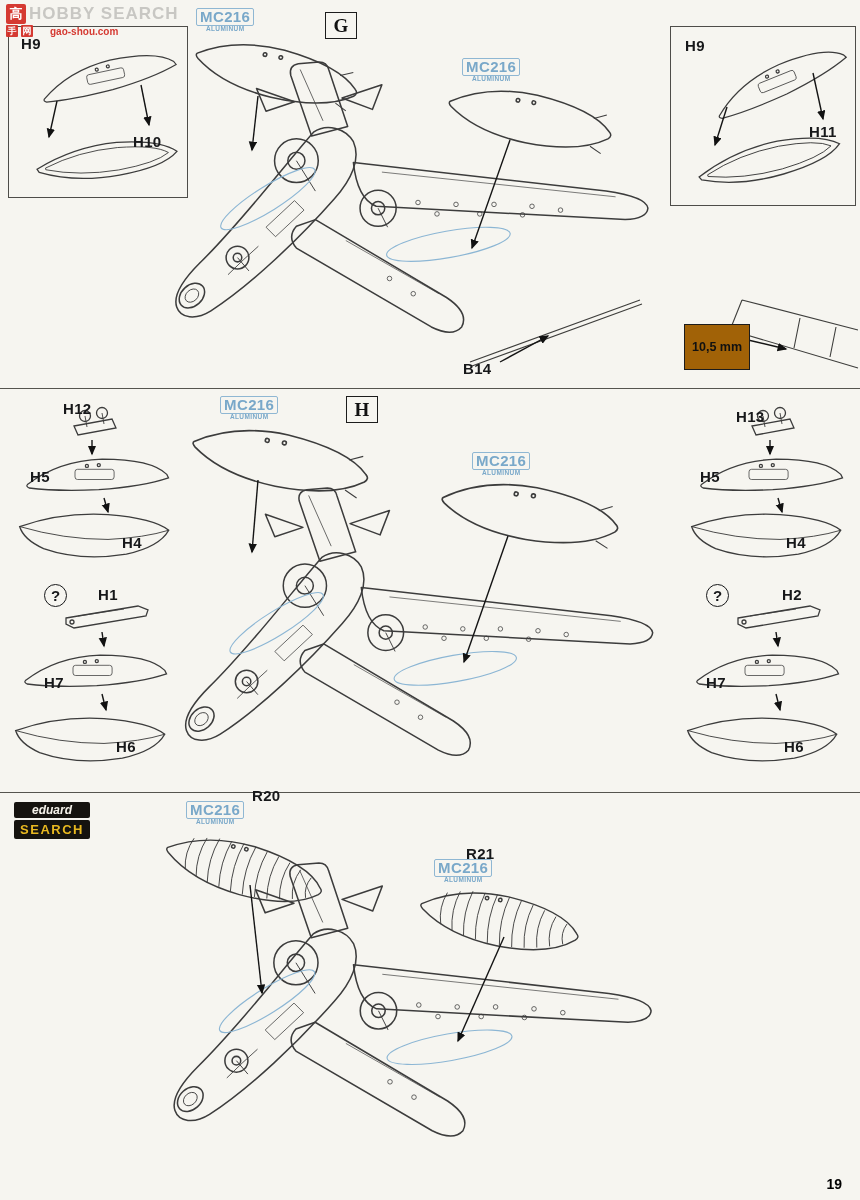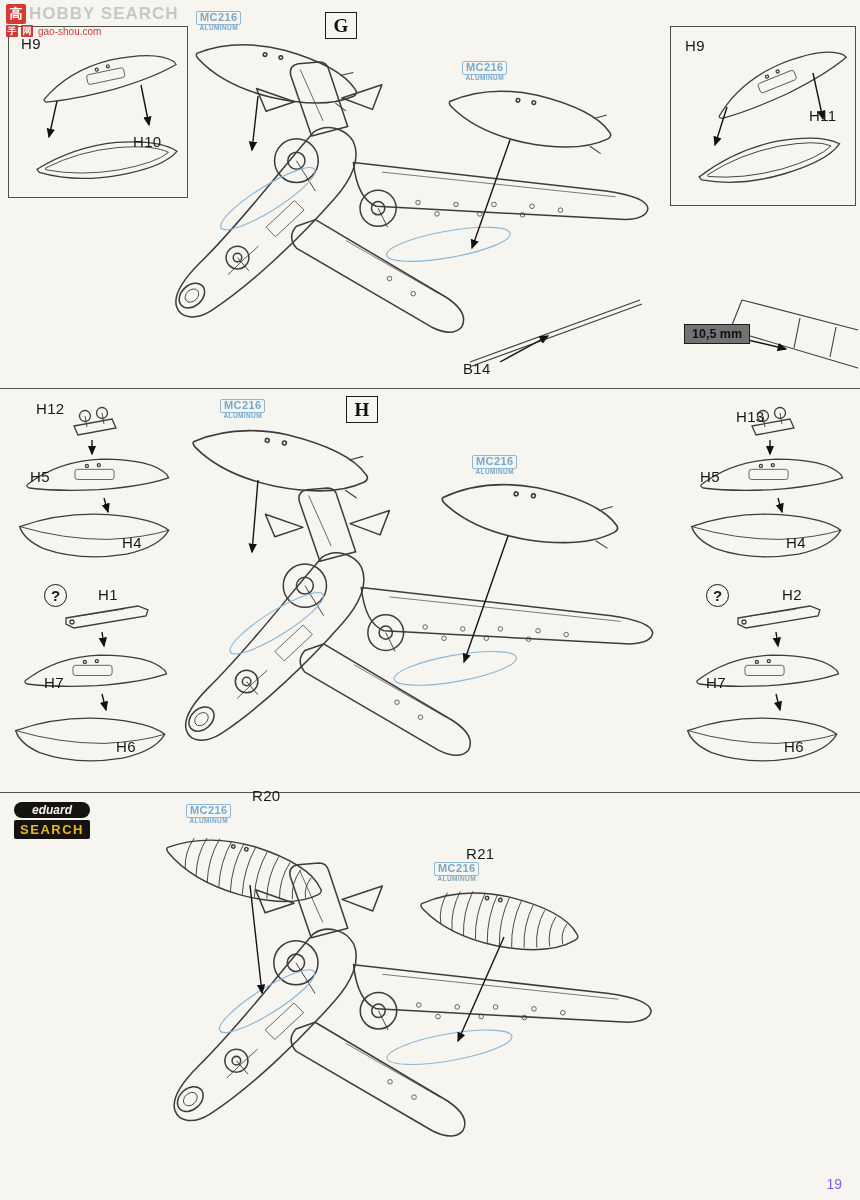--- a/index.html
+++ b/index.html
@@ -1,45 +1,45 @@
 <!DOCTYPE html>
 <html><head>
 <meta charset="utf-8">
 <style>
   html,body{margin:0;padding:0}
   body{background:#9a9a9a;font-family:"Liberation Sans",sans-serif}
   .page{position:relative;width:860px;height:1200px;margin:0 auto;background:#f6f5f0;overflow:hidden}
   .sec{position:absolute;left:0;width:860px}
   .divider{position:absolute;left:0;width:860px;height:0;border-top:1.6px solid #55544f}
-  .lbl{position:absolute;font-weight:400;font-size:15px;color:#17181a;letter-spacing:.3px}
+  .lbl{position:absolute;font-weight:700;font-size:15px;color:#17181a;letter-spacing:.3px}
   .step-box{position:absolute;width:30px;height:25px;border:1.7px solid #1c1c1c;display:flex;align-items:center;justify-content:center;
     font:700 19px "Liberation Serif",serif;color:#111}
   .inset{position:absolute;border:1.3px solid #4e4d49}
   .inset svg{position:absolute;left:0;top:0}
   .inset .lbl{z-index:2}
   .art{position:absolute;left:0;top:0}
   .arrow{stroke:#141414;stroke-width:1.4;fill:none}
   .thin{stroke:#3e3e3c;stroke-width:1.1;fill:none}
   .mc{position:absolute;text-align:center;line-height:1.05;z-index:2}
-  .mc .code{display:inline-block;border:1px solid #8fb7d3;color:#79a8c9;font-size:11px;font-weight:700;padding:0 3px;letter-spacing:.4px;border-radius:2px}
+  .mc .code{display:inline-block;border:1px solid #8fb7d3;color:#79a8c9;font-size:15px;font-weight:700;padding:0 3px;letter-spacing:.4px;border-radius:2px}
   .mc .name{display:block;color:#79a8c9;font-size:6.5px;font-weight:700;letter-spacing:.4px}
   .qmark{position:absolute;width:21px;height:21px;border:1.8px solid #17181a;border-radius:50%;display:flex;align-items:center;justify-content:center;
     font-weight:700;font-size:15px;color:#17181a}
   .brassin{position:absolute;left:14px;top:802px;display:flex;flex-direction:column;gap:2px;z-index:3}
-  .brassin .ed{background:#15130f;color:#f5f2ea;font:italic 700 12px "Liberation Sans",sans-serif;padding:1px 0;width:76px;text-align:center;border-radius:8px}
+  .brassin .ed{background:#15130f;color:#f5f2ea;font:italic 700 12px "Liberation Sans",sans-serif;padding:1px 0;width:76px;text-align:center;border-radius:2px}
   .brassin .br{background:#15130f;color:#e8b820;font-weight:700;font-size:13px;letter-spacing:1.5px;padding:2px 0;width:76px;text-align:center;border-radius:2px}
-  .pageno{position:absolute;right:18px;bottom:8px;font-weight:400;font-size:14px;color:#8b5cf6}
-  .measure{position:absolute;border:1.4px solid #1c1c1c;font-weight:700;font-size:12.5px;padding:2px 7px;color:#111;background:#737373;z-index:2}
+  .pageno{position:absolute;right:18px;bottom:8px;font-weight:700;font-size:14px;color:#000000}
+  .measure{position:absolute;border:1.4px solid #1c1c1c;font-weight:700;font-size:12.5px;padding:15px 7px;color:#111;background:#a16207;z-index:2}
   .wm{position:absolute;left:6px;top:4px;z-index:5;opacity:.95}
   .wm-row{display:flex;align-items:center;gap:3px}
   .wm-box{background:#d43028;color:#fff;font-weight:700;display:flex;align-items:center;justify-content:center}
   .wm-box.big{width:20px;height:20px;font-size:13px;border-radius:2px}
   .wm-box.sm{width:12px;height:12px;font-size:9px;border-radius:1px}
   .wm-brand{color:#c6c5c1;font-weight:700;font-size:17px;letter-spacing:1px}
-  .wm-url{color:#d43028;font-weight:400;font-size:10px;margin-left:2px}
+  .wm-url{color:#d43028;font-weight:700;font-size:10px;margin-left:14px}
 </style>
 </head>
 <body>
 
 <svg width="0" height="0" style="position:absolute" aria-hidden="true">
   <defs>
     <g id="aircraft" fill="none" stroke="#3c3c3c" stroke-width="1.6" stroke-linejoin="round">
 
       <path d="M168,80 L146,16 Q144,6 154,4 L176,2 Q184,2 186,10 L206,70 Z"></path>
       <path d="M156,10 L180,64" stroke-width="0.8"></path>
@@ -204,21 +204,21 @@
             <marker id="mIR" markerWidth="8" markerHeight="8" refX="6" refY="3" orient="auto">
               <path d="M0,0 L7,3 L0,6 Z" fill="#111"></path>
             </marker>
           </defs>
         <use href="#tank-shell" transform="translate(34,62) rotate(-22) scale(0.84)"></use>
         <use href="#tank-rim" transform="translate(20,132) rotate(-14) scale(0.88)"></use>
         <line class="arrow" marker-end="url(#mIR)" x1="56" y1="80" x2="44" y2="118"></line>
         <line class="arrow" marker-end="url(#mIR)" x1="142" y1="46" x2="152" y2="92"></line>
       </svg>
       <span class="lbl" style="left:14px;top:10px">H9</span>
-      <span class="lbl" style="left:138px;top:80px">H11</span>
+      <span class="lbl" style="left:138px;top:96px">H11</span>
     </div>
   </section>
 
   <div class="divider" style="top:388px"></div>
 
   <section class="sec" style="top:388px;height:404px">
     <svg class="art" width="860" height="404" viewBox="0 0 860 404">
       <defs>
           <marker id="mH" markerWidth="8" markerHeight="8" refX="6" refY="3" orient="auto">
             <path d="M0,0 L7,3 L0,6 Z" fill="#111"></path>
@@ -259,21 +259,21 @@
 
     <div class="mc" style="left:220px;top:8px">
       <span class="code">MC216</span>
       <span class="name">ALUMINUM</span>
     </div>
     <div class="mc" style="left:472px;top:64px">
       <span class="code">MC216</span>
       <span class="name">ALUMINUM</span>
     </div>
 
-    <span class="lbl" style="left:36px;top:12px">H12</span>
+    <span class="lbl" style="left:63px;top:12px">H12</span>
     <span class="lbl" style="left:30px;top:80px">H5</span>
     <span class="lbl" style="left:122px;top:146px">H4</span>
     <div class="qmark" style="left:44px;top:196px">
       <span>?</span>
     </div>
     <span class="lbl" style="left:98px;top:198px">H1</span>
     <span class="lbl" style="left:44px;top:286px">H7</span>
     <span class="lbl" style="left:116px;top:350px">H6</span>
 
     <span class="lbl" style="left:736px;top:20px">H13</span>

